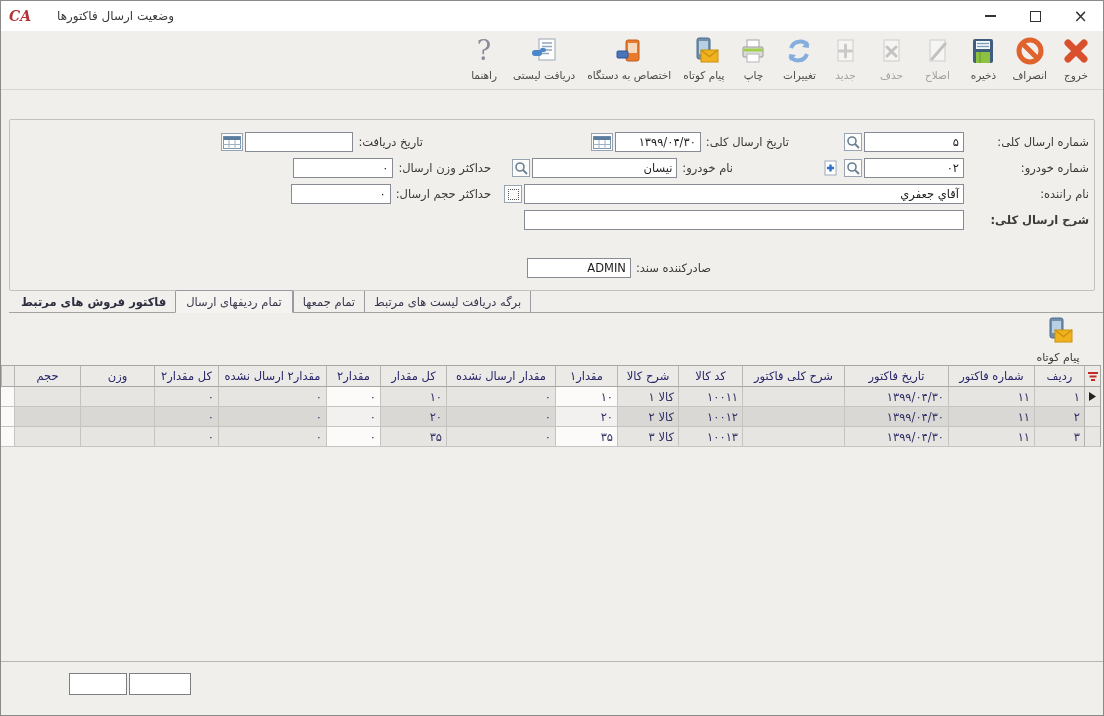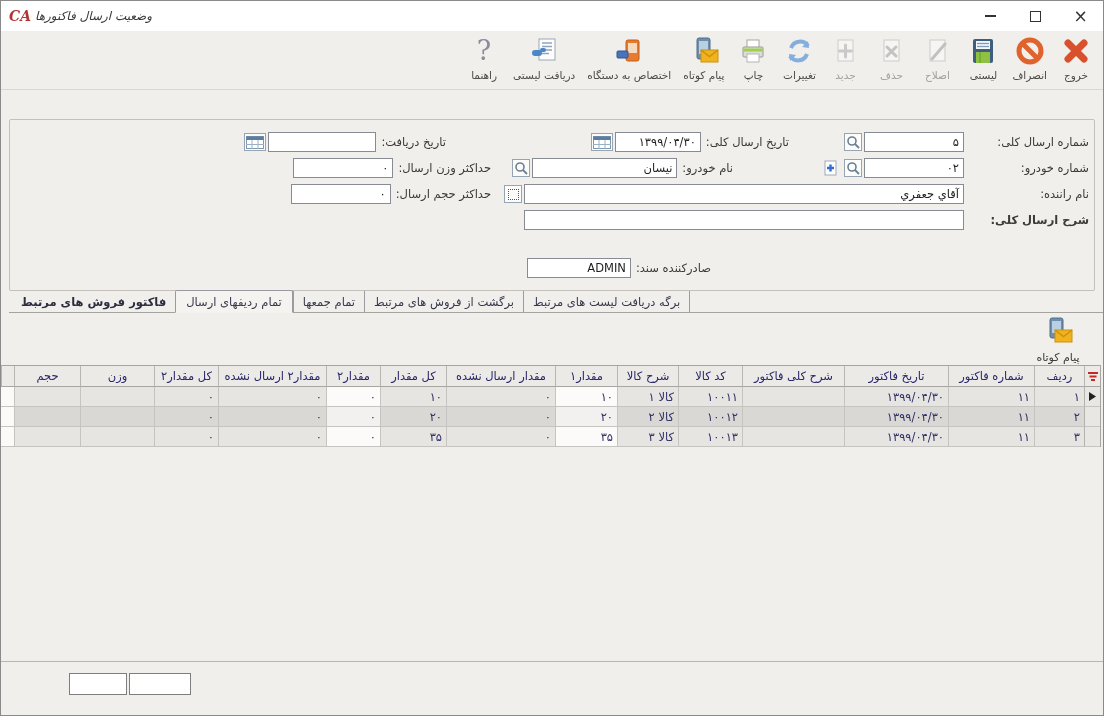--- a/index.html
+++ b/index.html
@@ -2,21 +2,21 @@
 <html lang="fa"><head>
 <meta charset="utf-8">
 <style>
   html,body{margin:0;padding:0;background:#d6d3cf;}
   .win{position:relative;width:1104px;height:716px;background:#f1efec;border:1px solid #8a8a8a;
        box-sizing:border-box;overflow:hidden;font-family:"DejaVu Sans",sans-serif;}
   
   .titlebar{position:absolute;top:0;left:0;right:0;height:30px;background:#ffffff;display:flex;align-items:center;}
   .applogo{margin-left:8px;font-family:"DejaVu Serif",serif;font-weight:bold;font-style:italic;
            font-size:14px;color:#b23434;line-height:1;}
-  .apptitle{margin-left:4px;font-size:12px;color:#3a3a3a;direction:rtl;font-style:italic;}
+  .apptitle{margin-left:26px;font-size:12px;color:#3a3a3a;direction:rtl;}
   .wincontrols{margin-left:auto;display:flex;height:30px;}
   .wc{width:45px;height:30px;display:flex;align-items:center;justify-content:center;color:#333;}
   .wc .minbar{width:11px;height:1.5px;background:#333;}
   .wc .maxsq{width:9px;height:9px;border:1.2px solid #333;}
   .wc.close{font-size:17px;line-height:1;}
   
   .toolbar{position:absolute;top:30px;left:0;right:0;height:57px;border-bottom:1px solid #d8d6d2;
            display:flex;direction:rtl;align-items:flex-start;padding:1px 4px 0 0;}
   .tbtn{display:flex;flex-direction:column;align-items:center;padding:2px 6px 0 6px;cursor:default;}
   .ticon{width:34px;height:34px;display:flex;align-items:center;justify-content:center;}
@@ -127,21 +127,21 @@
       <span class="ticon">
           <svg width="32" height="32">
             <rect x="6" y="4" width="20" height="24" rx="2" fill="#3f5e7e"></rect>
             <rect x="9" y="6" width="14" height="8" fill="#f4f8fb"></rect>
             <line x1="10" y1="8.5" x2="22" y2="8.5" stroke="#7e9cb8" stroke-width="1.3"></line>
             <line x1="10" y1="11.5" x2="22" y2="11.5" stroke="#7e9cb8" stroke-width="1.3"></line>
             <rect x="9" y="17" width="14" height="11" fill="#8ec041"></rect>
             <line x1="13" y1="17" x2="13" y2="28" stroke="#6da52e" stroke-width="1.3"></line>
           </svg>
         </span>
-      <span class="tlabel">لیستی</span>
+      <span class="tlabel">ذخیره</span>
     </div>
     <div class="tbtn dis">
       <span class="ticon">
           <svg width="32" height="32">
             <rect x="9" y="5" width="15" height="21" fill="#fafafa" stroke="#b0b0b0"></rect>
             <line x1="11" y1="24" x2="24" y2="9" stroke="#9c9c9c" stroke-width="3" stroke-linecap="round"></line>
           </svg>
         </span>
       <span class="tlabel">اصلاح</span>
     </div>
@@ -249,21 +249,21 @@
     <span class="mbtn cal">
         <svg width="18" height="13">
           <rect x="0.5" y="0.5" width="17" height="12" fill="#ffffff" stroke="#7e98b0"></rect>
           <rect x="0.5" y="0.5" width="17" height="3.5" fill="#5b7da0"></rect>
           <line x1="6" y1="4" x2="6" y2="13" stroke="#9ab0c4"></line>
           <line x1="12" y1="4" x2="12" y2="13" stroke="#9ab0c4"></line>
           <line x1="0" y1="8.5" x2="18" y2="8.5" stroke="#9ab0c4"></line>
         </svg>
       </span>
   </div>
-  <div class="cluster" style="top:131px;right:657px;">
+  <div class="cluster" style="top:131px;right:680px;">
     <span class="flabel">تاریخ دریافت:</span>
     <span class="fbox w108"></span>
     <span class="mbtn cal">
         <svg width="18" height="13">
           <rect x="0.5" y="0.5" width="17" height="12" fill="#ffffff" stroke="#7e98b0"></rect>
           <rect x="0.5" y="0.5" width="17" height="3.5" fill="#5b7da0"></rect>
           <line x1="6" y1="4" x2="6" y2="13" stroke="#9ab0c4"></line>
           <line x1="12" y1="4" x2="12" y2="13" stroke="#9ab0c4"></line>
           <line x1="0" y1="8.5" x2="18" y2="8.5" stroke="#9ab0c4"></line>
         </svg>
@@ -320,21 +320,20 @@
 
   <div class="cluster" style="top:257px;right:392px;">
     <span class="flabel">صادرکننده سند:</span>
     <span class="fbox w104">ADMIN</span>
   </div>
 
   <div class="tabbar2">
     <div class="t2 boldtab">فاکتور فروش های مرتبط</div>
     <div class="t2 active">تمام ردیفهای ارسال</div>
     <div class="t2 sepl">تمام جمعها</div>
-    <div class="t2 sepl">برگشت از فروش های مرتبط</div>
     <div class="t2 sepl sepr">برگه دریافت لیست های مرتبط</div>
   </div>
 
   <div class="panel">
 
     <div class="smsbtn">
       <span><svg width="34" height="30">
             <rect x="9" y="1" width="13" height="20" rx="2" fill="#6e8eab" stroke="#4e6e8c"></rect>
             <rect x="11" y="4" width="9" height="12" fill="#b8d0e4"></rect>
             <rect x="14" y="13" width="17" height="12" fill="#f2b21d" stroke="#c89210"></rect>

